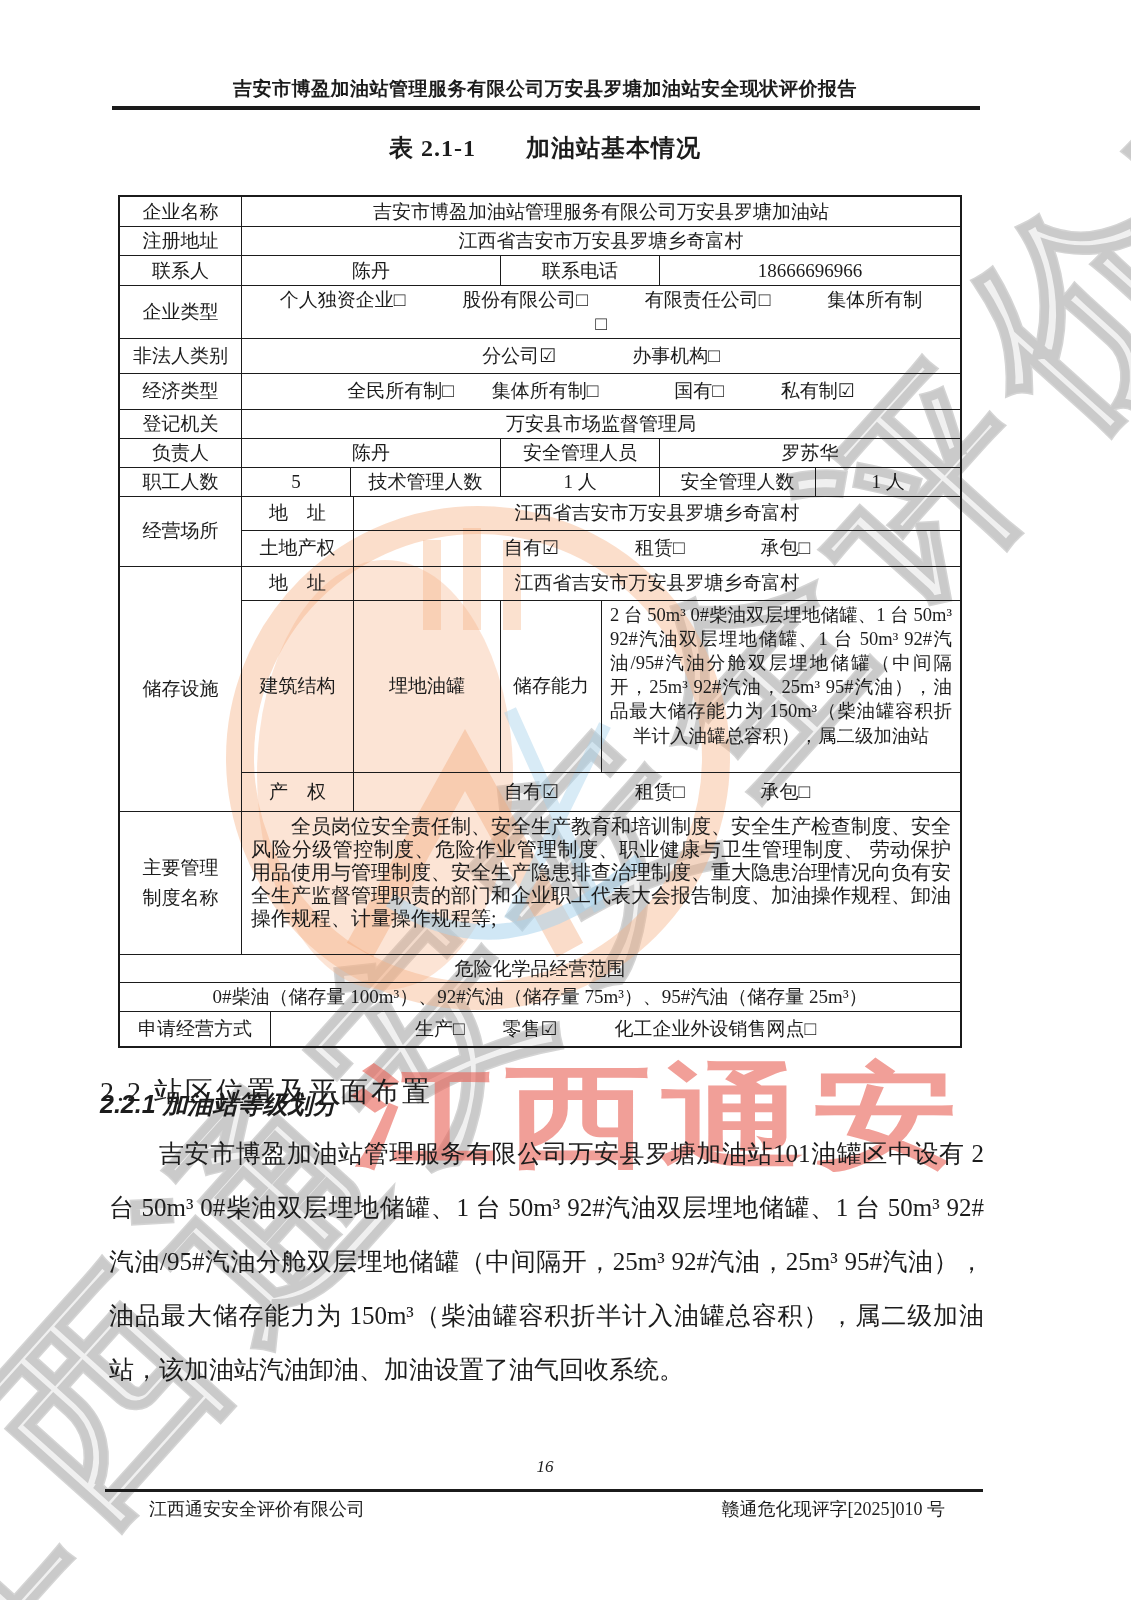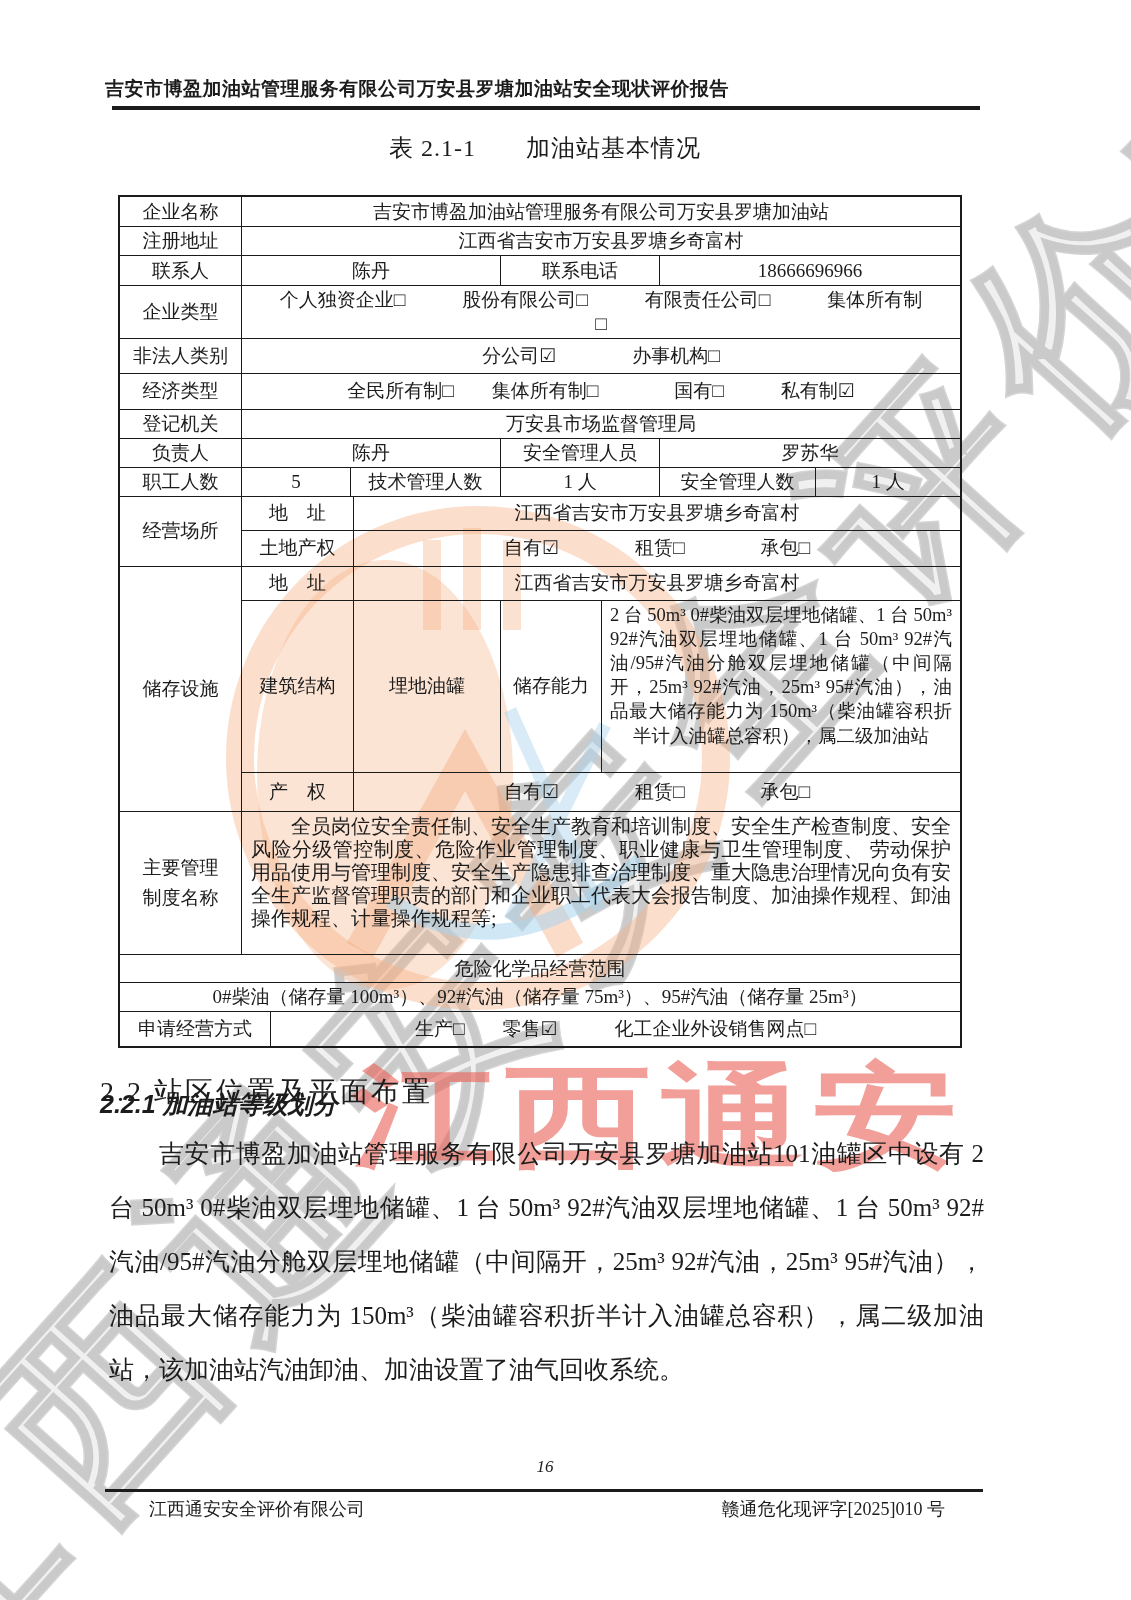--- a/index.html
+++ b/index.html
@@ -23,28 +23,28 @@
     left:352px;top:1042px;
     font-family:"Liberation Sans","DejaVu Sans",sans-serif;
     font-weight:bold;font-size:112px;letter-spacing:6px;white-space:nowrap;
     color:rgba(233,100,88,0.62);
     transform:scaleX(1.30);transform-origin:left center;
   }
   .wm-logo{left:210px;top:480px;}
   
   .content{position:relative;z-index:1;}
   .report-header{
-    position:absolute;left:105px;top:76px;width:880px;text-align:left;
+    position:absolute;left:105px;top:76px;width:880px;text-align:center;
     font-family:"Liberation Sans","DejaVu Sans",sans-serif;
     font-weight:bold;font-size:19px;letter-spacing:0.5px;
   }
   .header-rule{position:absolute;left:112px;top:106px;width:868px;height:4px;background:#1b1b1b;}
   .table-title{
     position:absolute;left:105px;top:132px;width:880px;text-align:center;
-    font-size:24px;font-weight:400;letter-spacing:1px;
+    font-size:24px;font-weight:700;letter-spacing:1px;
   }
   
   .tbl{
     position:absolute;left:118px;top:195px;width:844px;
     border:2px solid #1b1b1b;box-sizing:border-box;
     font-size:19px;line-height:1.25;
   }
   .hrow{display:flex;border-bottom:1.5px solid #1b1b1b;}
   .hrow:last-child{border-bottom:none;}
   .cell{

